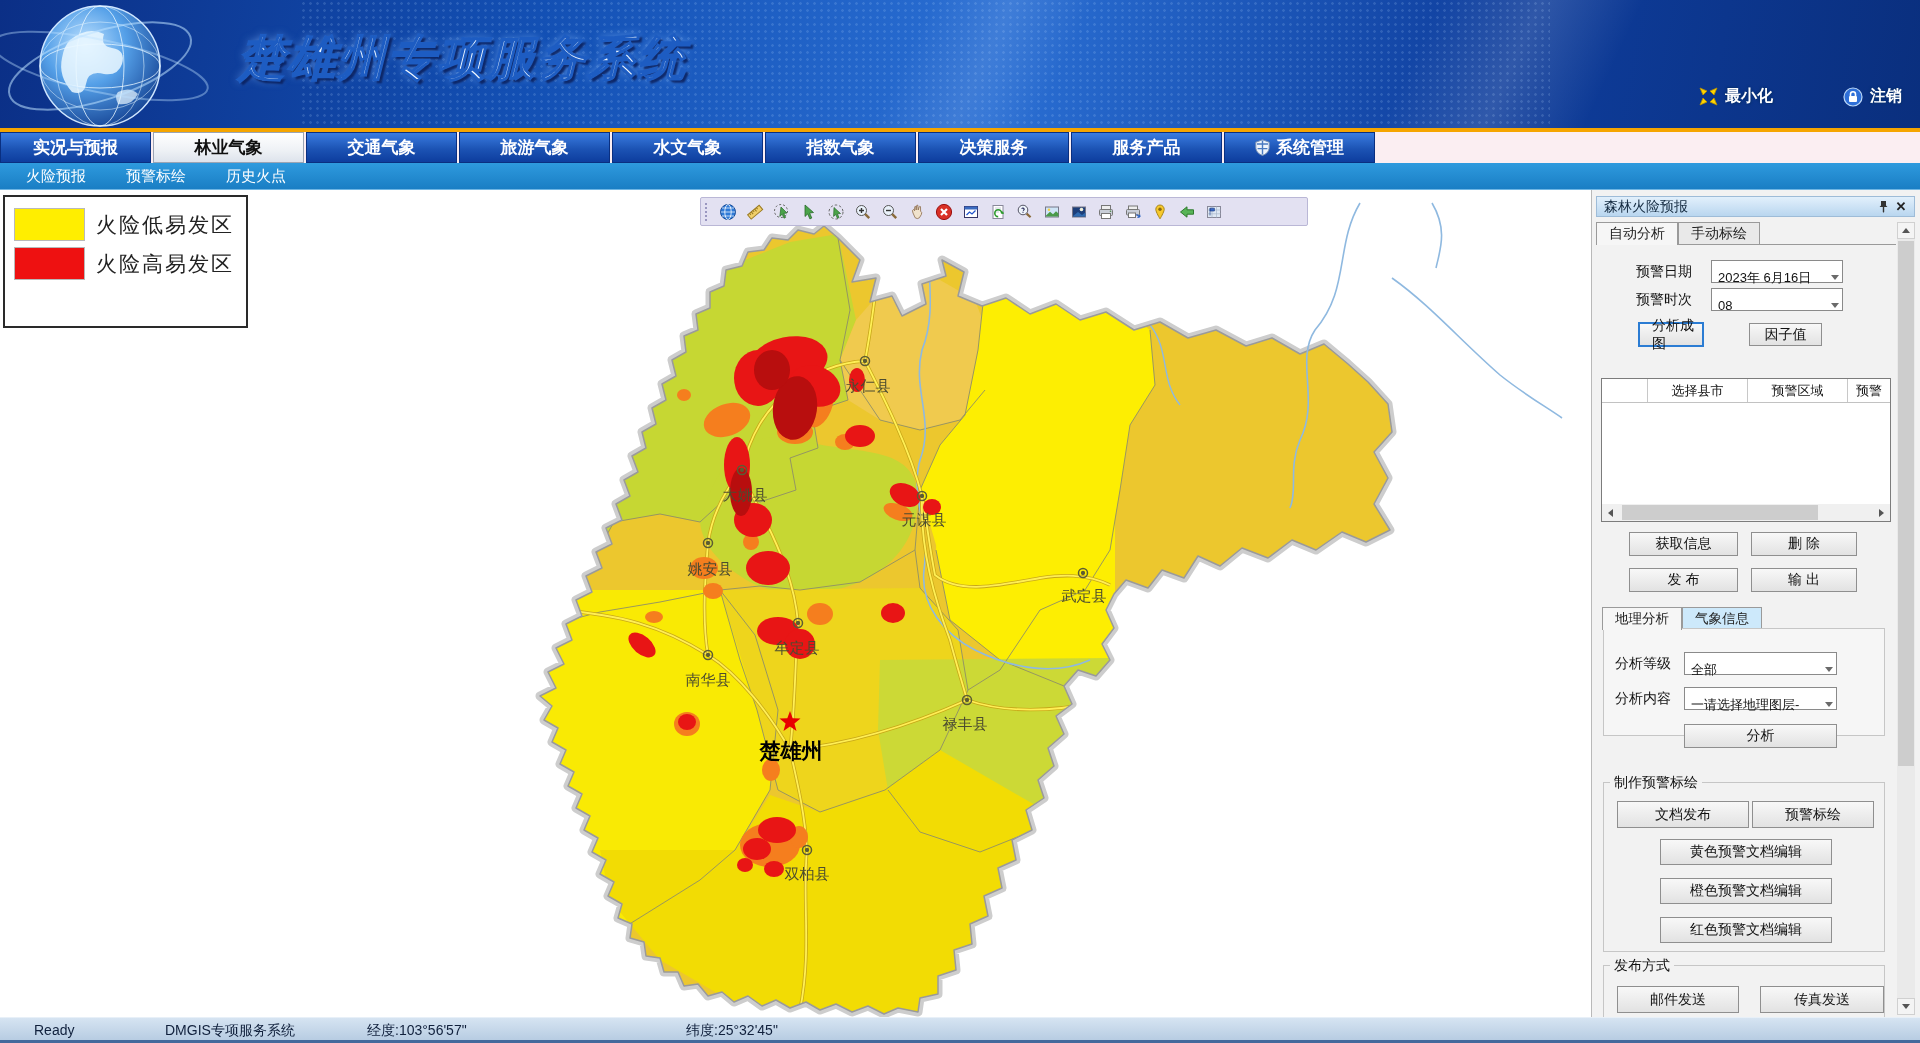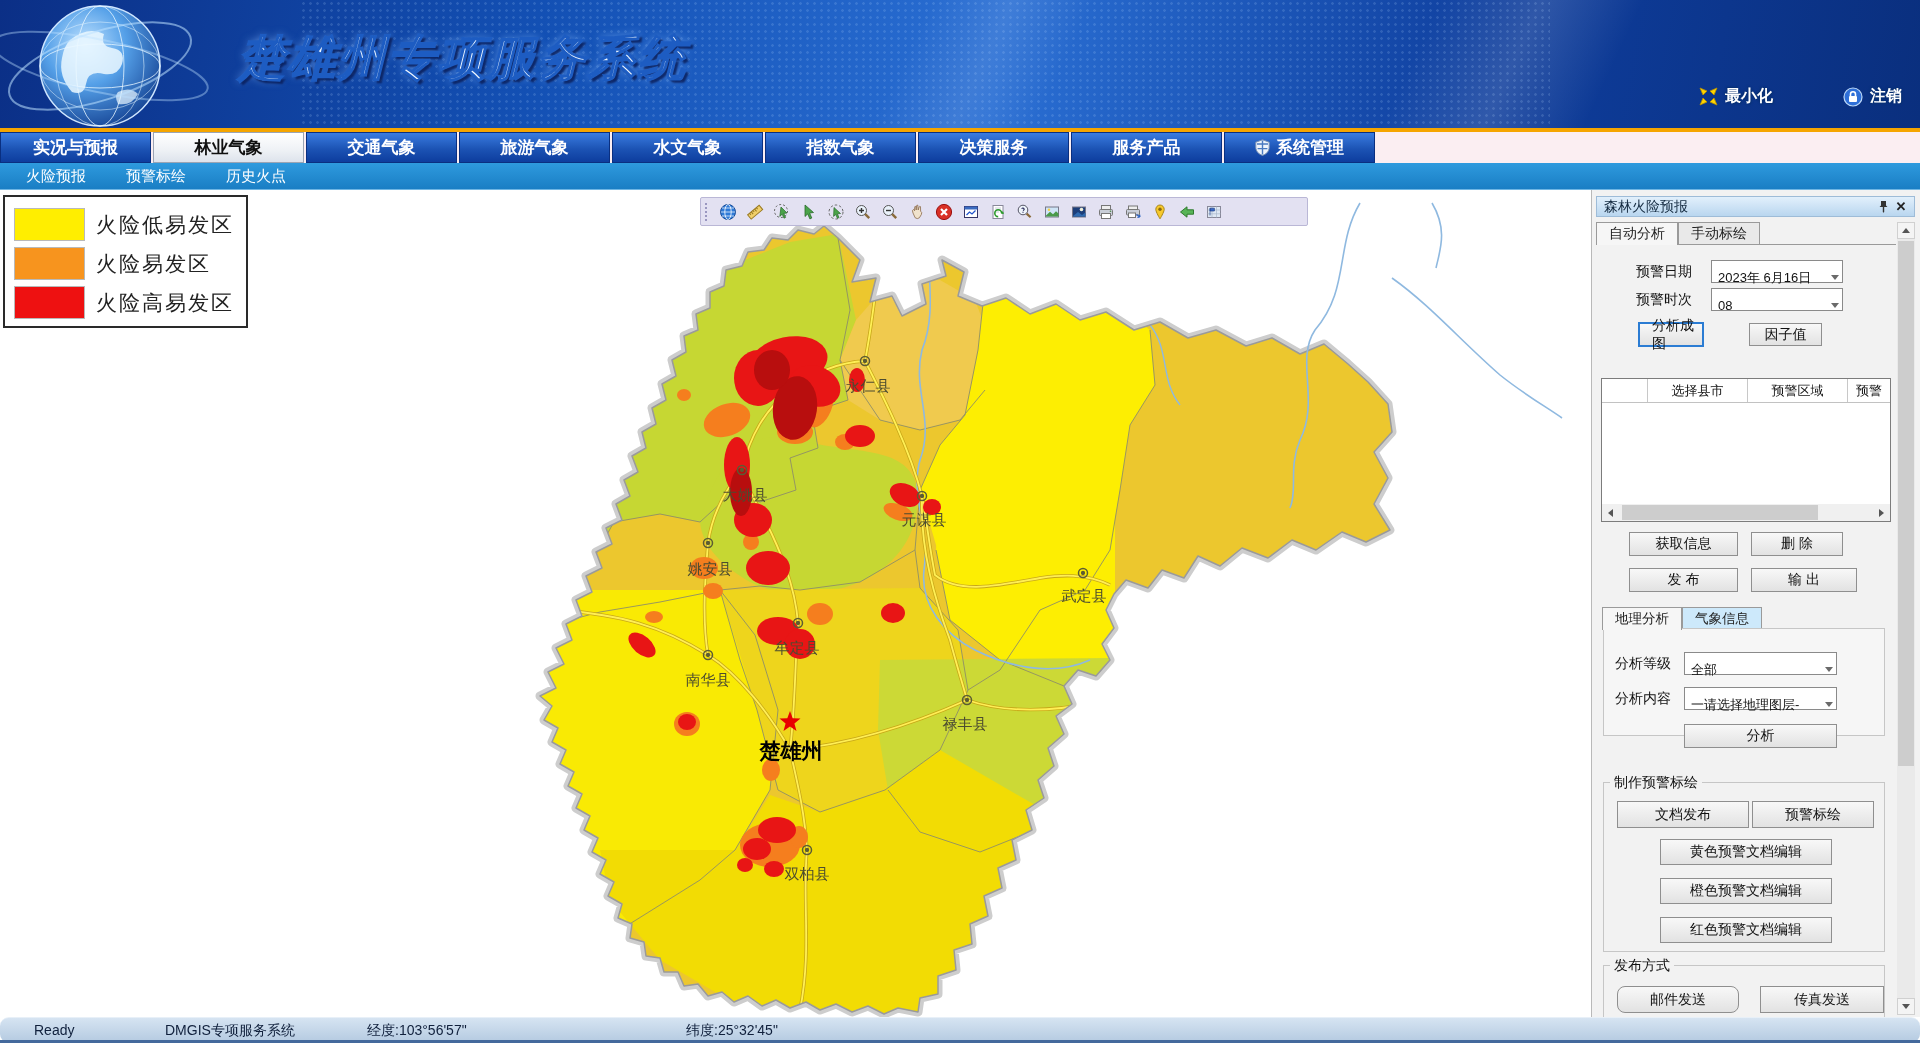--- a/index.html
+++ b/index.html
@@ -110,21 +110,21 @@
     padding:0 4px; font-size:14px; color:#111; }
 
   .pscroll { left:305px; top:32px; width:18px; height:793px; background:#eaeaea; }
   .ps-arrow { position:absolute; left:0; width:18px; height:17px; background:#f4f4f4;
     border:1px solid #d0d0d0; display:flex; align-items:center; justify-content:center; cursor:pointer; }
   .ps-thumb { position:absolute; left:1px; top:19px; width:16px; height:525px;
     background:#cdcdcd; cursor:pointer; }
 
   
   .statusbar { position:absolute; left:0; top:1017px; width:1920px; height:26px;
-    background:linear-gradient(#d6e4f2,#b3c9e0); border-top:1px solid #e8f0f8;border-radius:9px; }
+    background:linear-gradient(#d6e4f2,#b3c9e0); border-top:1px solid #e8f0f8; }
   .statusbar .sb { position:absolute; top:4px; font-size:14px; color:#10203c; }
   .sb-system { color:#1b39d6; }
   .statusbar-bottom { position:absolute; left:0; top:1040px; width:1920px; height:3px; background:#44699c; }
 </style>
 </head>
 <body>
 
 <div id="app">
 
   <header class="banner">
@@ -386,24 +386,20 @@
       </g>
       <text x="791" y="568" font-family="DejaVu Serif, serif" font-size="21" font-weight="bold" fill="#000" text-anchor="middle">楚雄州</text>
     </svg>
 
     <div class="legend">
       <div class="legend-row">
         <div class="legend-swatch" style="background:#ffee00"></div>
         <div class="legend-label">火险低易发区</div>
       </div>
       <div class="legend-row">
-        <div class="legend-swatch" style="background:#f7941e"></div>
-        <div class="legend-label">火险易发区</div>
-      </div>
-      <div class="legend-row">
         <div class="legend-swatch" style="background:#ee1111"></div>
         <div class="legend-label">火险高易发区</div>
       </div>
     </div>
 
     <div class="toolbar">
       <div class="grip"></div>
       <span class="ticon">
           <svg viewBox="0 0 18 18">
         <circle cx="9" cy="9" r="7.5" fill="#2f7ad8" stroke="#1a4e9a"></circle>
@@ -577,21 +573,21 @@
             <span class="tri-l"></span>
           </span>
         <span class="hs-thumb"></span>
         <span class="hs-arrow" style="margin-left:auto;">
             <span class="tri-r"></span>
           </span>
       </div>
     </div>
 
     <div class="p-abs pbtn" style="left:37px; top:342px; width:109px; height:24px;">获取信息</div>
-    <div class="p-abs pbtn" style="left:159px; top:342px; width:92px; height:24px;">删 除</div>
+    <div class="p-abs pbtn" style="left:159px; top:342px; width:106px; height:24px;">删 除</div>
     <div class="p-abs pbtn" style="left:37px; top:378px; width:109px; height:24px;">发 布</div>
     <div class="p-abs pbtn" style="left:159px; top:378px; width:106px; height:24px;">输 出</div>
 
     <div class="p-abs ptab-row" style="top:417px; left:10px;">
       <div class="ptab active" style="font-size:13.5px;">地理分析</div>
       <div class="ptab" style="font-size:13.5px; background:#cde9fb;">气象信息</div>
     </div>
     <div class="p-abs groupbox" style="left:11px; top:438px; width:282px; height:108px; background:#f6f6f6;">
       <span class="p-abs frow-label" style="left:11px; top:26px;">分析等级</span>
       <div class="p-abs dd" style="left:80px; top:23px; width:153px;">
@@ -610,21 +606,21 @@
       <span class="group-label">制作预警标绘</span>
       <div class="p-abs pbtn" style="left:13px; top:18px; width:132px; height:27px;">文档发布</div>
       <div class="p-abs pbtn" style="left:148px; top:18px; width:122px; height:27px;">预警标绘</div>
       <div class="p-abs pbtn" style="left:56px; top:56px; width:172px; height:26px;">黄色预警文档编辑</div>
       <div class="p-abs pbtn" style="left:56px; top:95px; width:172px; height:26px;">橙色预警文档编辑</div>
       <div class="p-abs pbtn" style="left:56px; top:134px; width:172px; height:26px;">红色预警文档编辑</div>
     </div>
 
     <div class="p-abs groupbox" style="left:11px; top:775px; width:282px; height:52px; border-bottom:none;">
       <span class="group-label">发布方式</span>
-      <div class="p-abs pbtn" style="left:13px; top:20px; width:122px; height:27px;border-radius:8px;">邮件发送</div>
+      <div class="p-abs pbtn" style="left:13px; top:20px; width:122px; height:27px;">邮件发送</div>
       <div class="p-abs pbtn" style="left:156px; top:20px; width:124px; height:27px;">传真发送</div>
     </div>
 
     <div class="p-abs pscroll">
       <div class="ps-arrow" style="top:0;">
           <span class="tri-u"></span>
         </div>
       <div class="ps-thumb"></div>
       <div class="ps-arrow" style="top:776px;">
           <span class="tri-d"></span>

